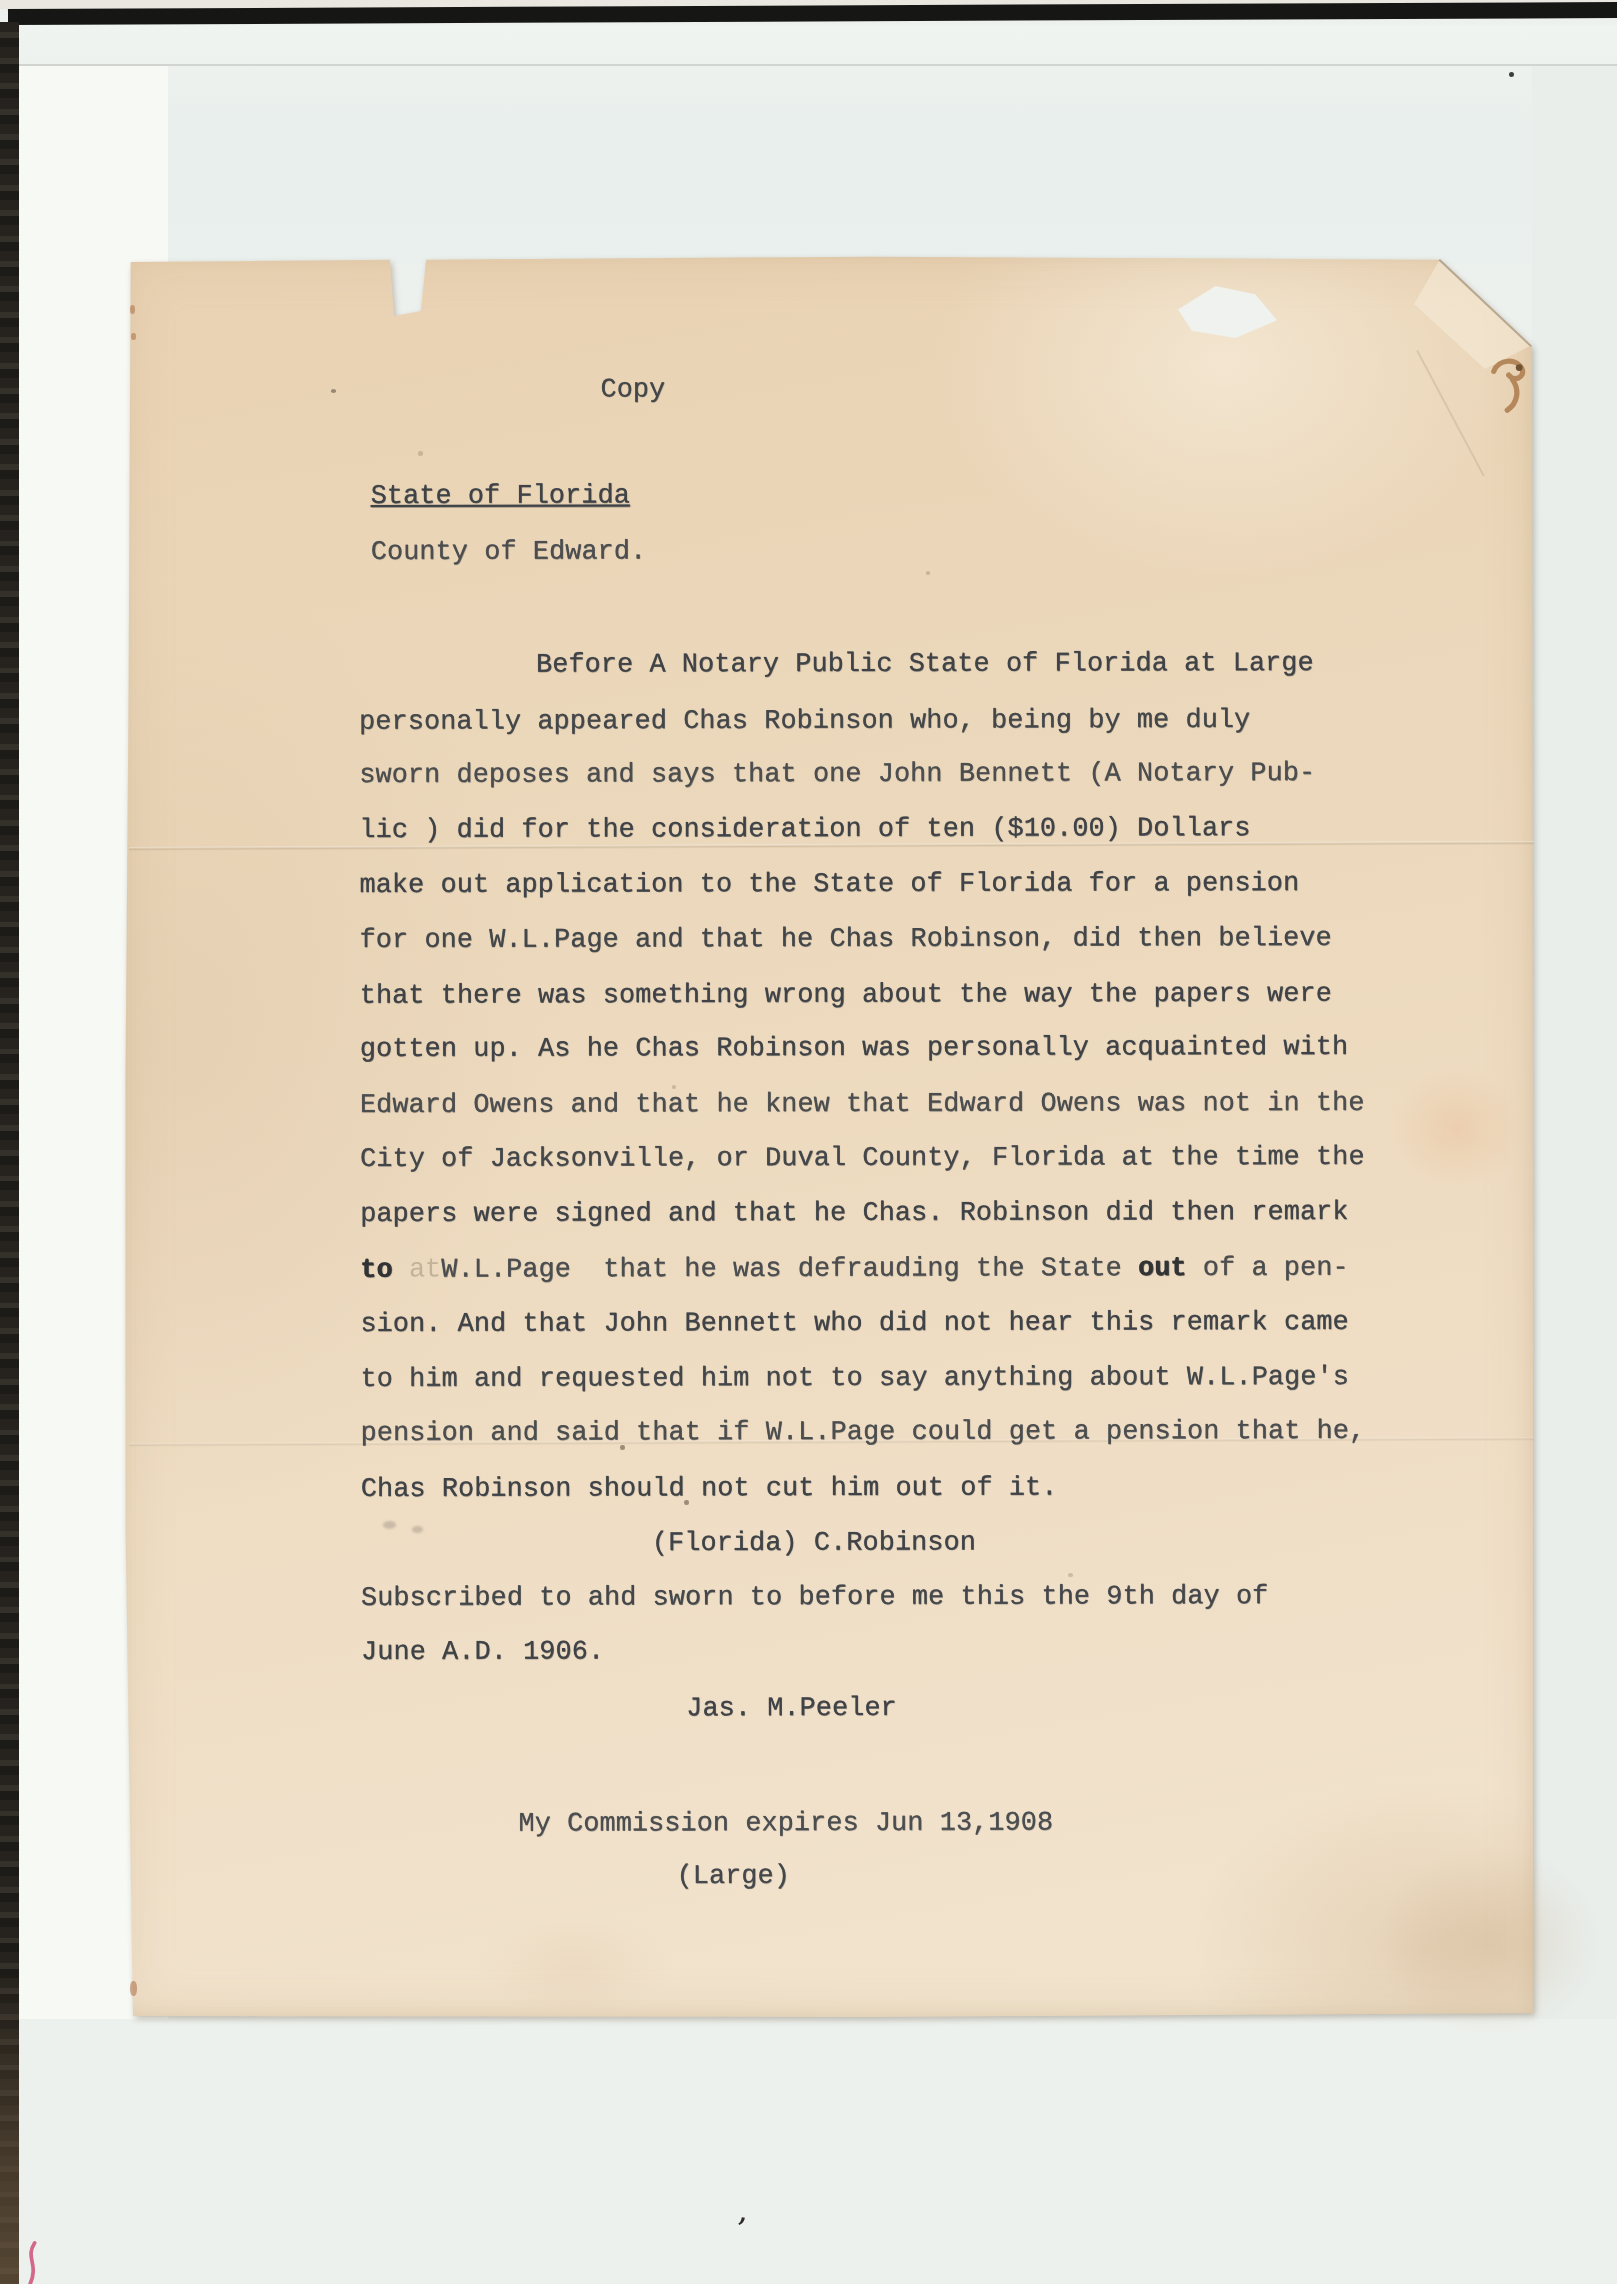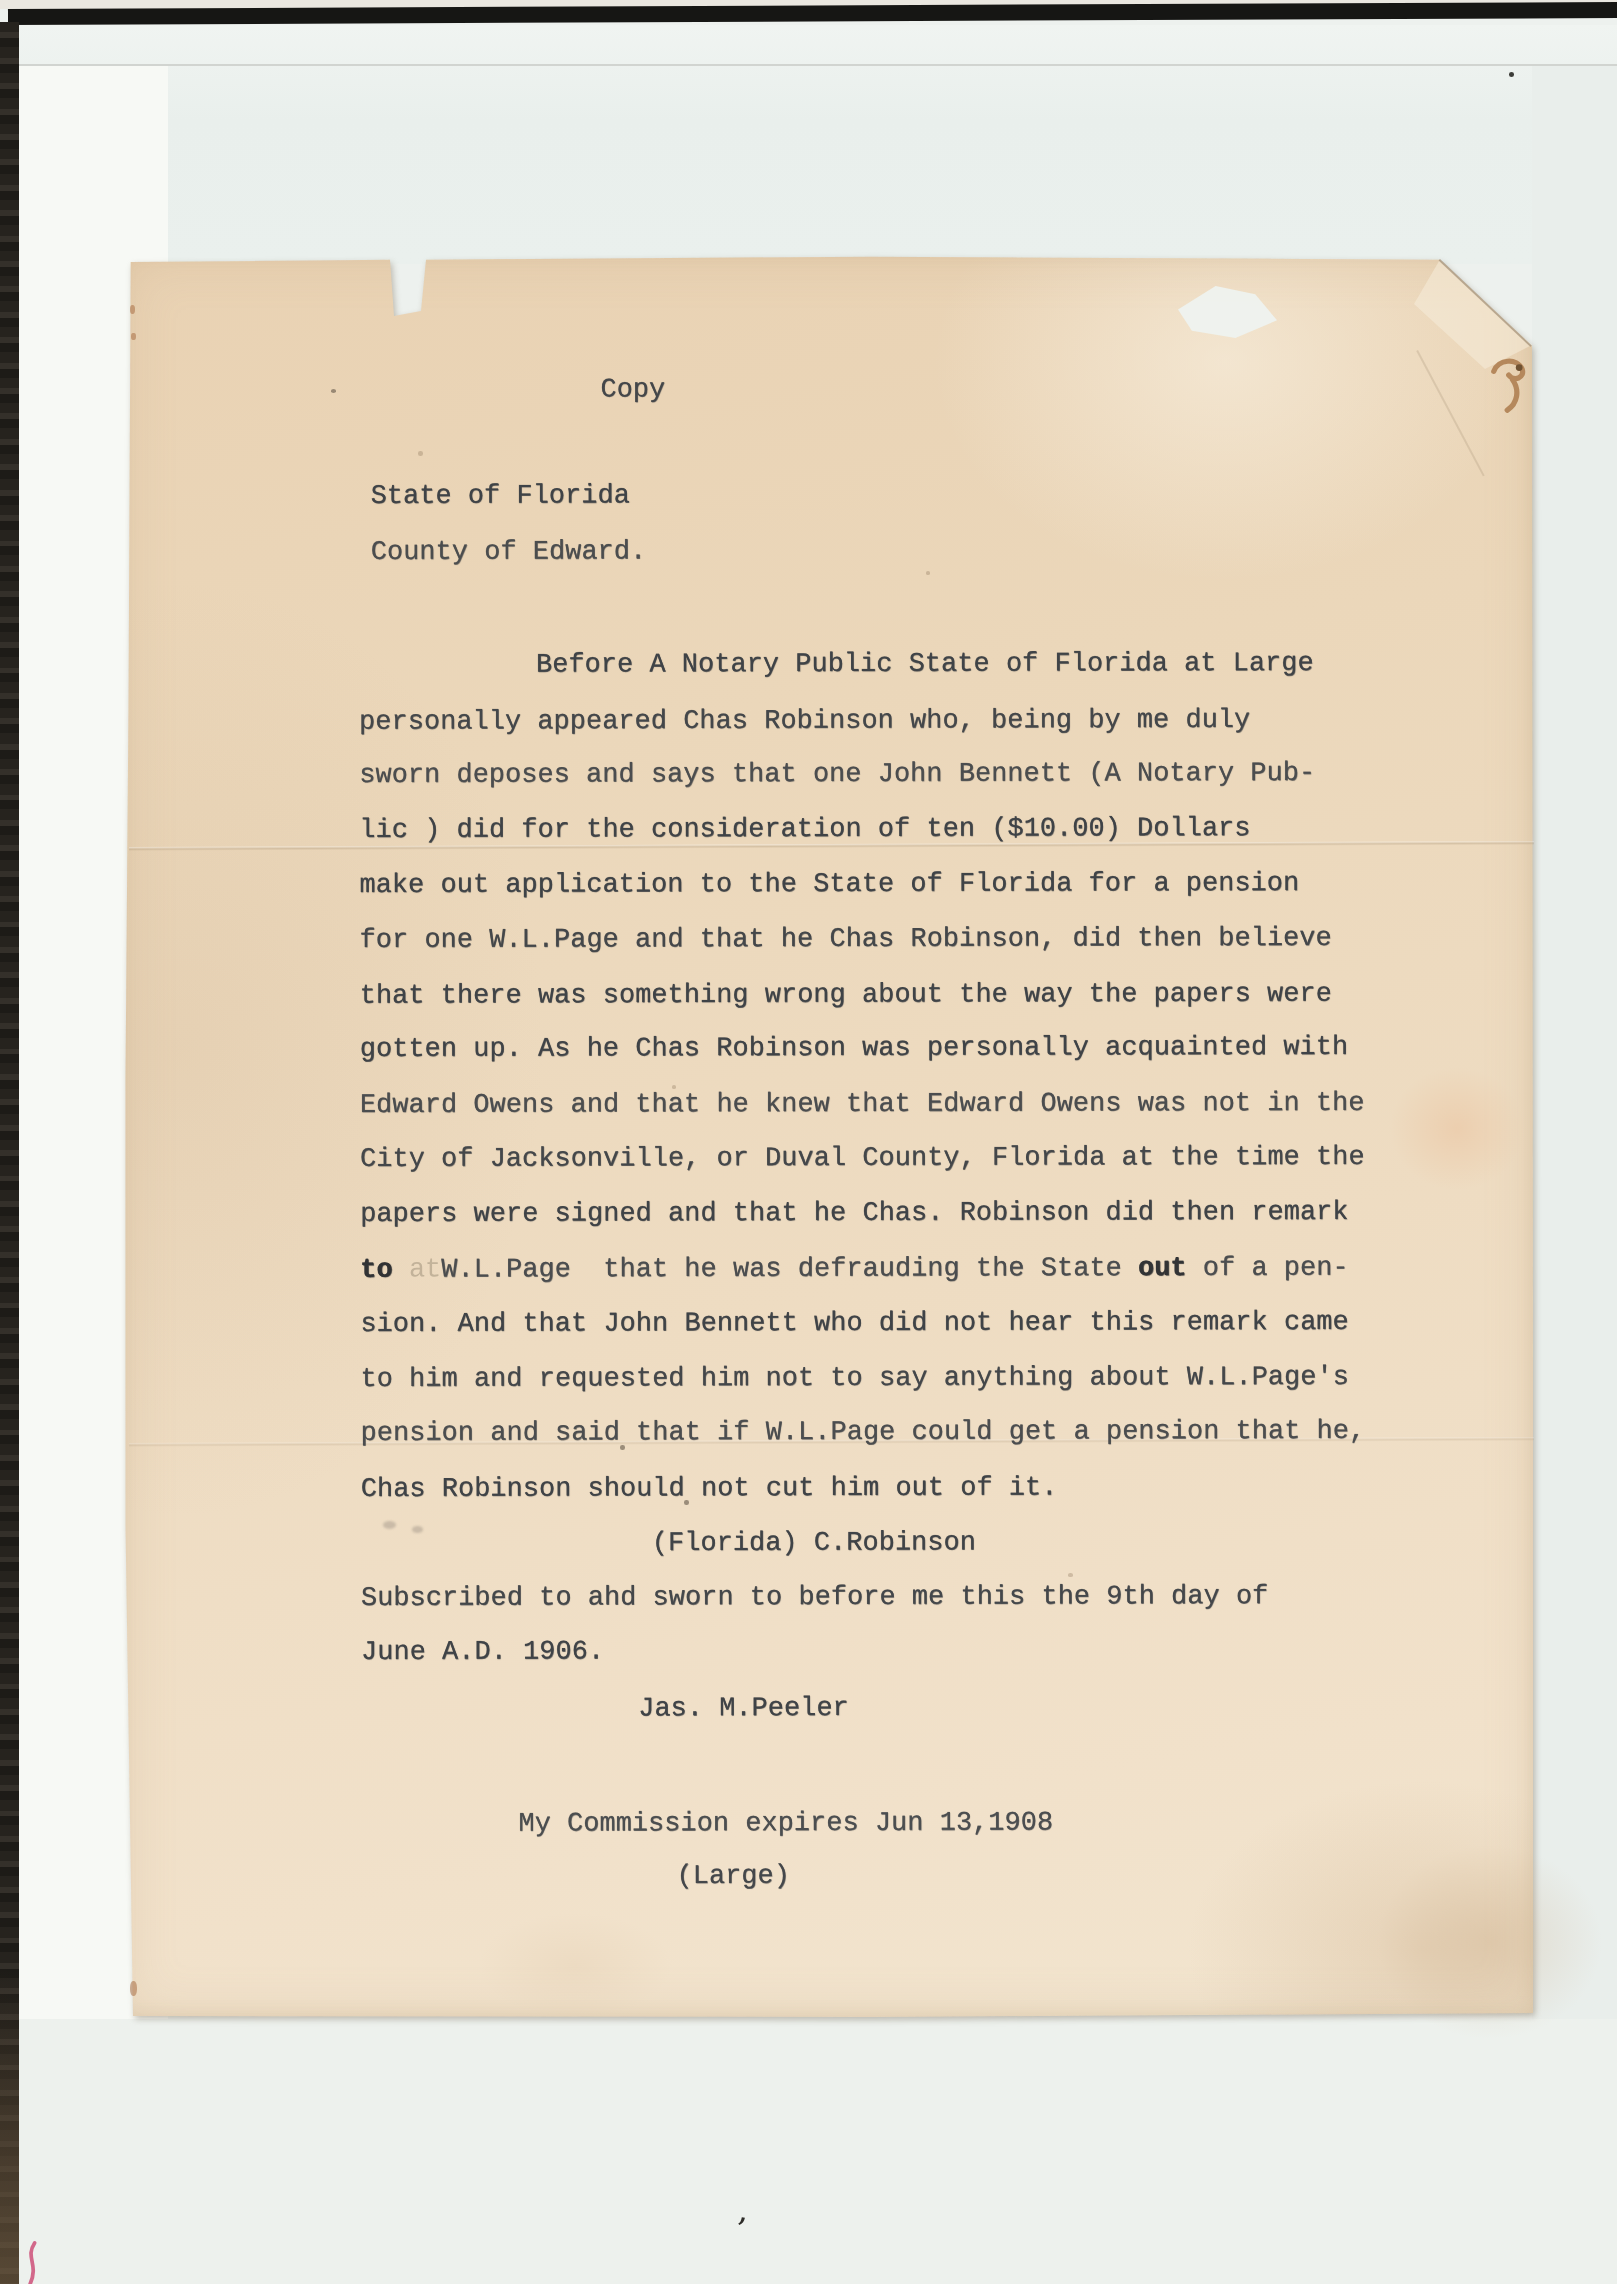--- a/index.html
+++ b/index.html
@@ -137,21 +137,21 @@
   <div class="stray-apostrophe">’</div>
 
   <svg width="1618" height="2284" style="position:absolute;left:0;top:0;pointer-events:none;" viewBox="0 0 2165 3057">
     <path d="M 46 3002 C 33 3022, 52 3030, 40 3057" fill="none" stroke="#d2688a" stroke-width="5" stroke-linecap="round"></path>
     <path d="M 1999 497 C 2005 481, 2030 478, 2037 494 C 2041 506, 2026 511, 2019 502 M 2024 508 C 2034 522, 2031 540, 2017 549" fill="none" stroke="#b5885c" stroke-width="7" stroke-linecap="round"></path>
     <circle cx="2033" cy="492" r="4.5" fill="#6f5233"></circle>
   </svg>
 
   <div id="text-layer">
     <div class="tline" style="left:601px;top:374px;">Copy</div>
-    <div class="tline" style="left:371px;top:480px;">State of Florida</div>
+    <div class="tline" style="left:371px;top:480px;text-decoration:underline;">State of Florida</div>
     <div class="tline" style="left:371px;top:536px;">County of Edward.</div>
 
     <div class="tline" style="left:536px;top:649px;">Before A Notary Public State of Florida at Large</div>
     <div class="tline" style="left:359px;top:705px;">personally appeared Chas Robinson who, being by me duly</div>
     <div class="tline" style="left:359px;top:759px;">sworn deposes and says that one John Bennett (A Notary Pub-</div>
     <div class="tline" style="left:359px;top:814px;">lic ) did for the consideration of ten ($10.00) Dollars</div>
     <div class="tline" style="left:359px;top:869px;">make out application to the State of Florida for a pension</div>
     <div class="tline" style="left:359px;top:924px;">for one W.L.Page and that he Chas Robinson, did then believe</div>
     <div class="tline" style="left:359px;top:979px;">that there was something wrong about the way the papers were</div>
     <div class="tline" style="left:359px;top:1033px;">gotten up. As he Chas Robinson was personally acquainted with</div>
@@ -162,21 +162,21 @@
     <div class="tline" style="left:359px;top:1253px;"><span class="overstruck">to</span><span class="ghost-text"> at</span><span>W.L.Page  that he was defrauding the State </span><span class="overstruck">out</span><span> of a pen-</span></div>
 
     <div class="tline" style="left:359px;top:1308px;">sion. And that John Bennett who did not hear this remark came</div>
     <div class="tline" style="left:359px;top:1363px;">to him and requested him not to say anything about W.L.Page's</div>
     <div class="tline" style="left:359px;top:1417px;">pension and said that if W.L.Page could get a pension that he,</div>
     <div class="tline" style="left:359px;top:1473px;">Chas Robinson should not cut him out of it.</div>
 
     <div class="tline" style="left:650px;top:1527px;">(Florida) C.Robinson</div>
     <div class="tline" style="left:359px;top:1582px;">Subscribed to ahd sworn to before me this the 9th day of</div>
     <div class="tline" style="left:359px;top:1636px;">June A.D. 1906.</div>
-    <div class="tline" style="left:636px;top:1693px;">Jas. M.Peeler</div>
+    <div class="tline" style="left:684px;top:1693px;">Jas. M.Peeler</div>
 
 
     <div class="tline" style="left:516px;top:1808px;">My Commission expires Jun 13,1908</div>
     <div class="tline" style="left:674px;top:1860px;">(Large)</div>
   </div>
 
 </div>
 
 
 </body></html>

